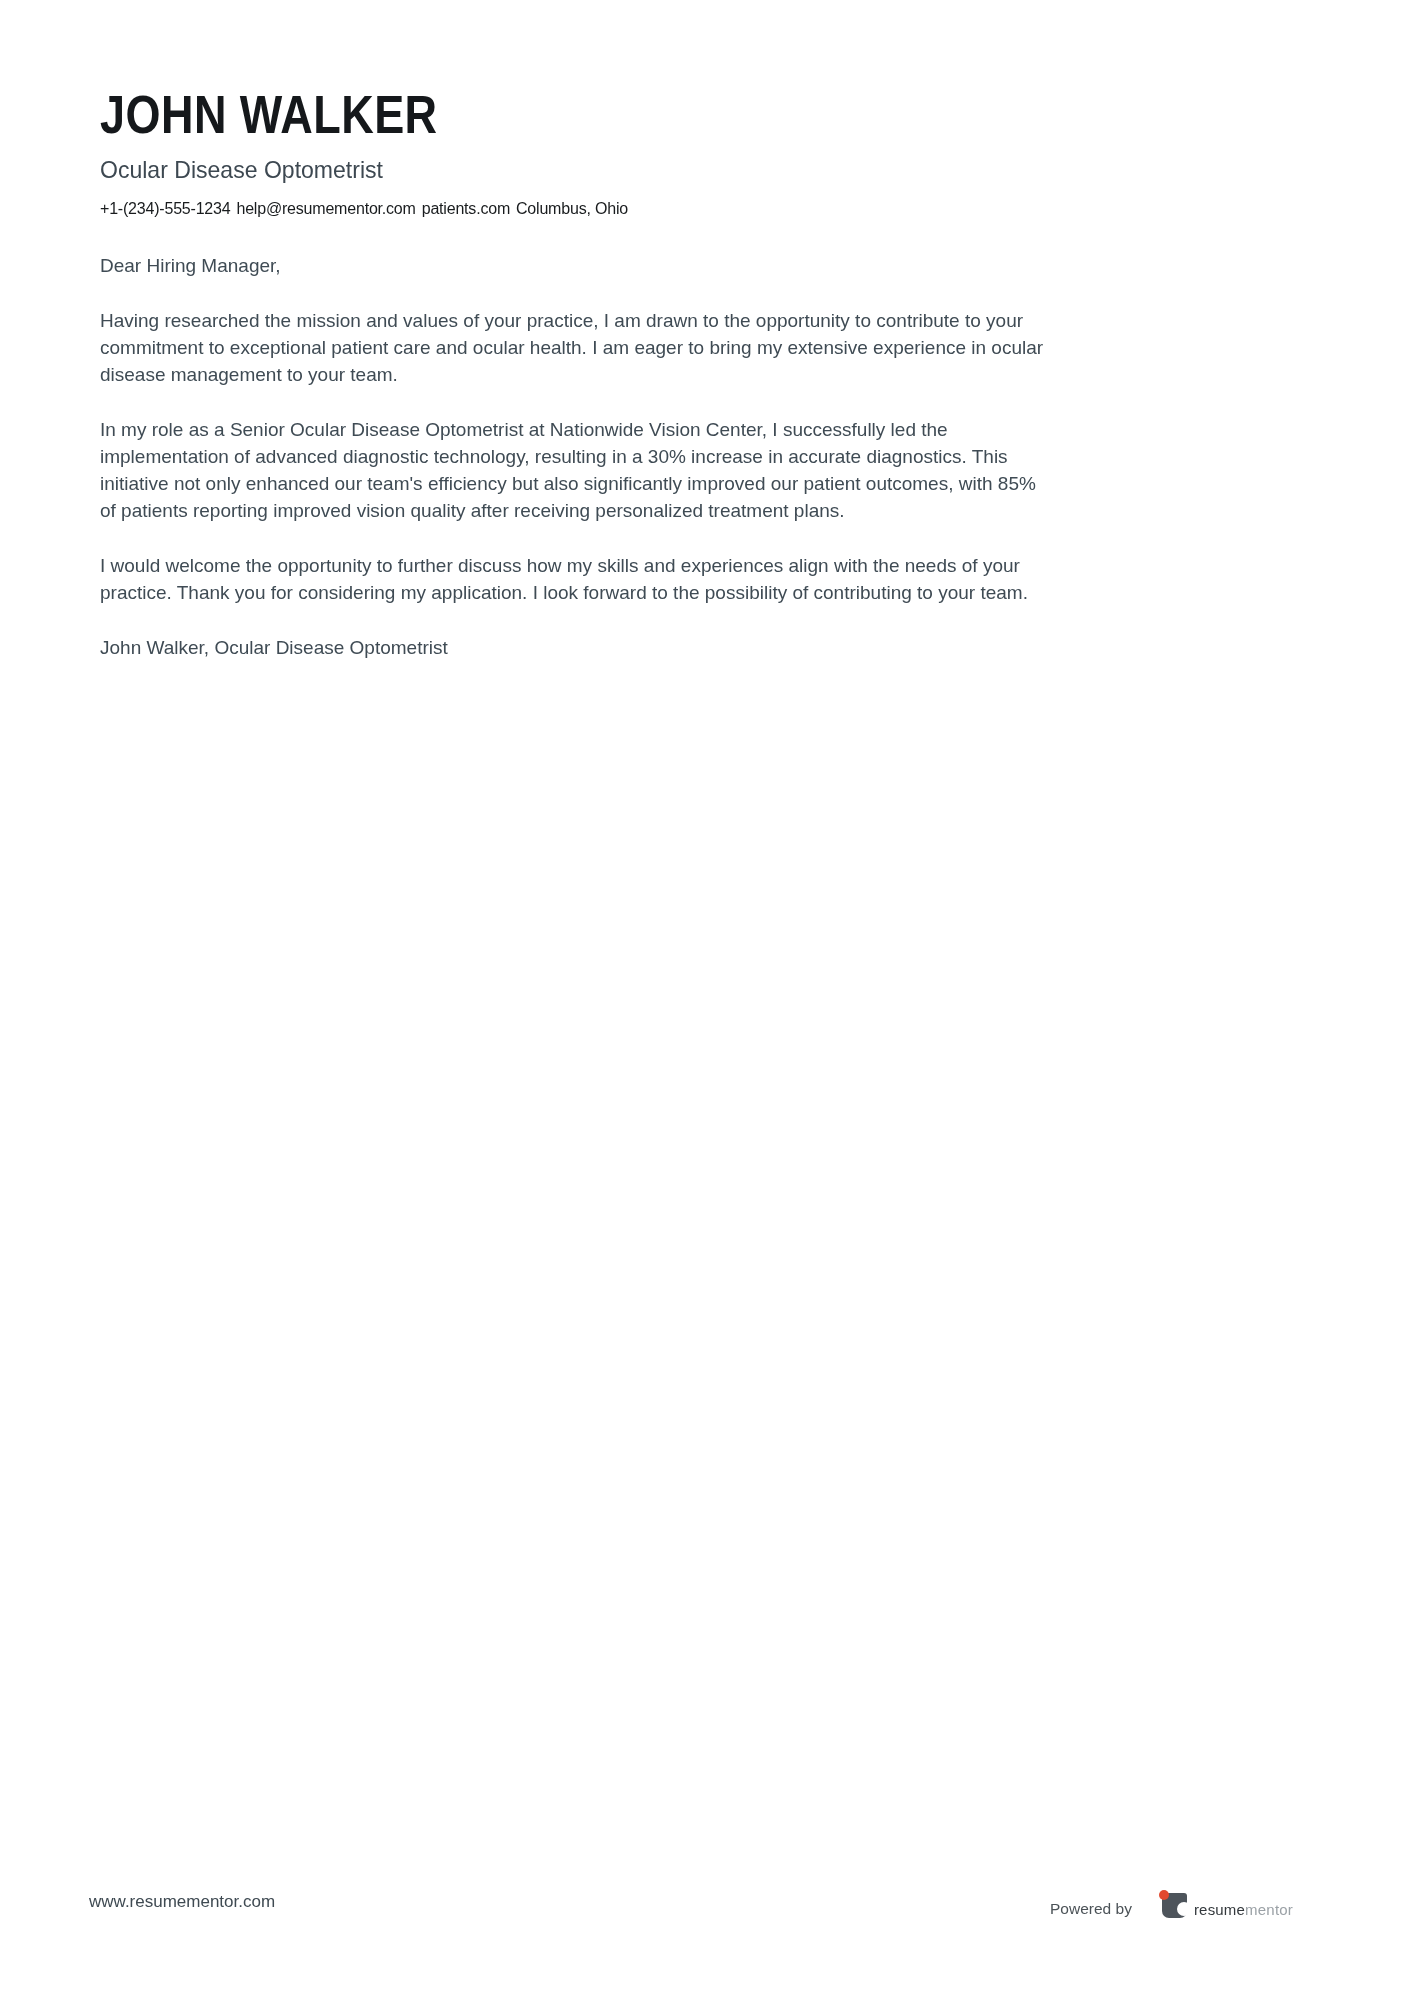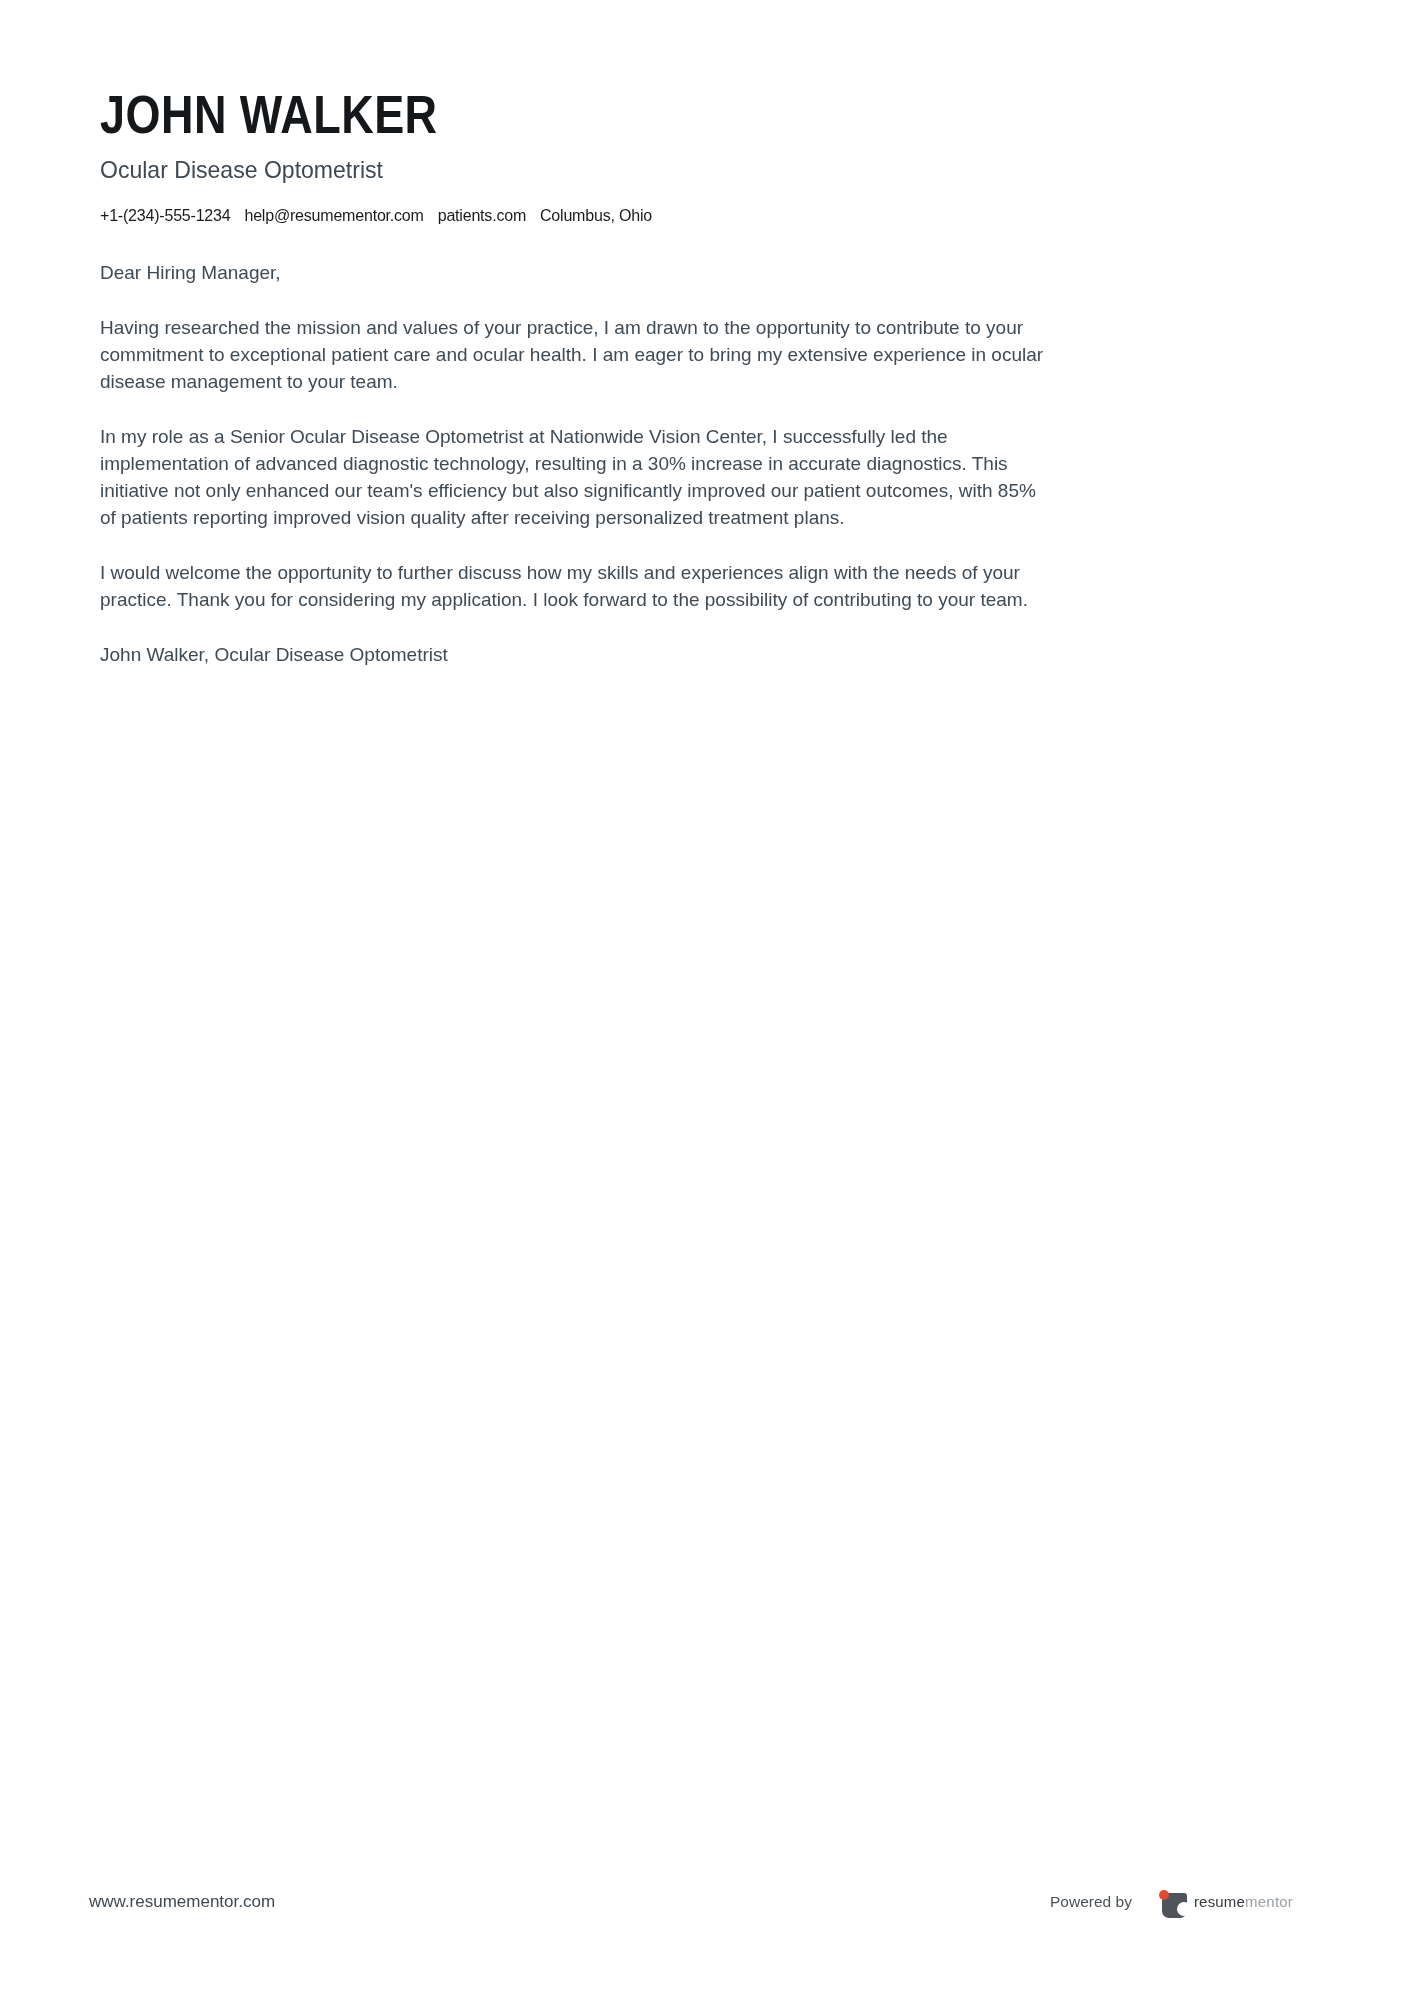--- a/index.html
+++ b/index.html
@@ -38,24 +38,24 @@
     font-size: 24px;
     line-height: 32px;
     font-weight: 400;
     color: #3d4851;
     white-space: nowrap;
     transform: scaleX(0.96);
     transform-origin: 0 50%;
   }
 
   .contact-row {
-    margin-top: 20px;
+    margin-top: 13px;
     display: flex;
     align-items: center;
-    gap: 14px;
+    gap: 6px;
     font-size: 16px;
     line-height: 20px;
     font-weight: 500;
     color: #191c1e;
     letter-spacing: -0.2px;
   }
 
   .section-heading {
     margin-top: 97px;
     font-size: 17px;
@@ -83,21 +83,21 @@
     line-height: 19px;
     color: #3f4a52;
     text-align: right;
   }
 
   .footer-brand {
     position: absolute;
     right: 117px;
     bottom: 77px;
     display: flex;
-    align-items: flex-start;
+    align-items: flex-end;
   }
 
   .powered-by {
     font-size: 15.5px;
     color: #4b5257;
     margin-right: 30px;
   }
 
   .logo-mark {
     position: relative;

